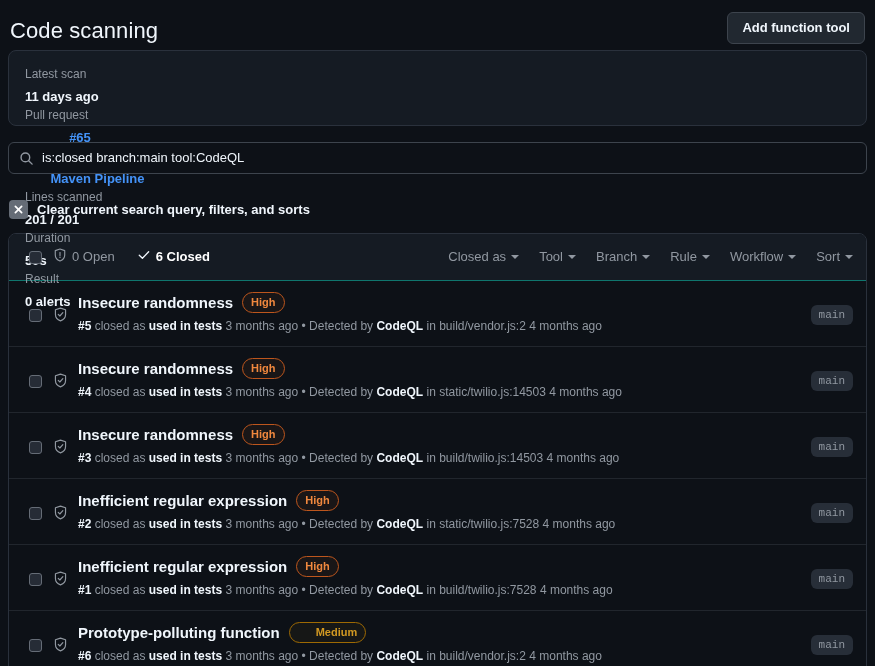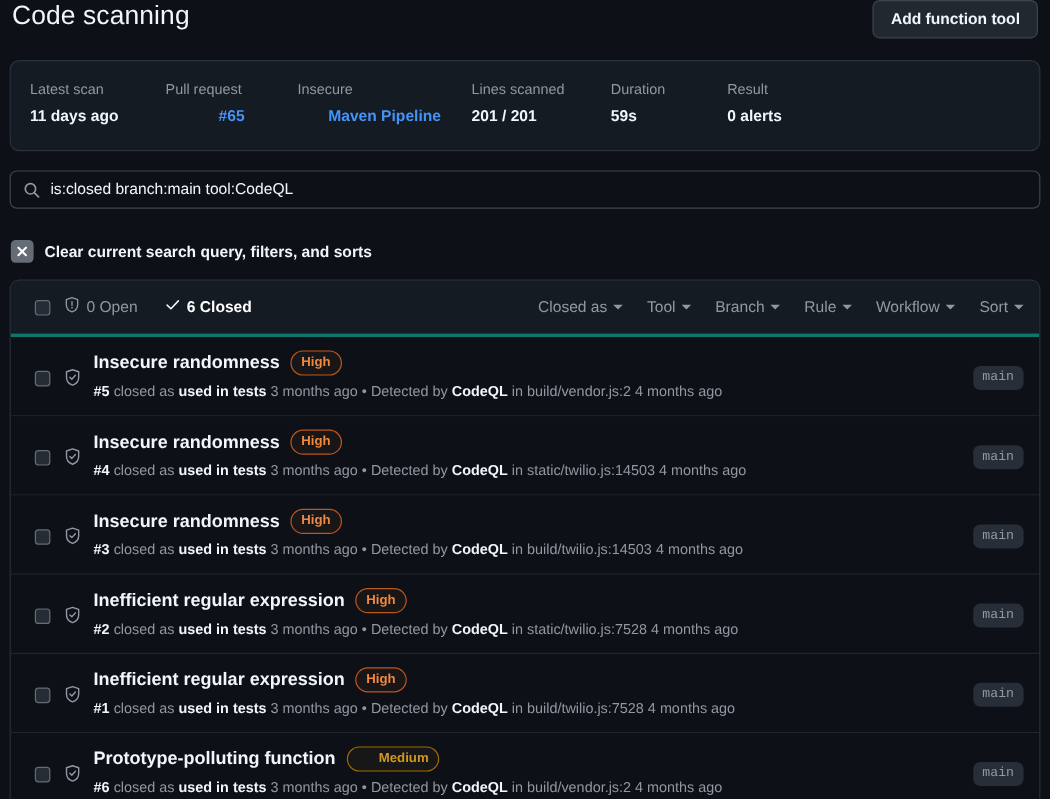--- a/index.html
+++ b/index.html
@@ -16,21 +16,21 @@
   .page {
     width: 875px;
     height: 666px;
     position: relative;
     padding: 0 8px;
   }
 
   
   .page-header {
     display: flex;
-    align-items: flex-start;
+    align-items: flex-end;
     justify-content: space-between;
     height: 44px;
     padding: 0 2px;
   }
   .page-title {
     font-size: 22px;
     font-weight: 400;
     color: #f0f6fc;
     letter-spacing: 0.1px;
   }
@@ -52,20 +52,21 @@
     margin-top: 6px;
     background: #151b23;
     border: 1px solid #2a313c;
     border-radius: 8px;
     padding: 14px 16px 16px 16px;
     height: 76px;
   }
   .scan-row {
     display: flex;
     align-items: flex-start;
+    flex-direction: column;
   }
   .scan-field { display: flex; flex-direction: column; }
   .scan-label {
     font-size: 12px;
     color: #9198a1;
     line-height: 18px;
     margin-bottom: 5px;
     font-weight: 400;
   }
   .scan-value {
@@ -137,21 +138,21 @@
   
   .alerts-table {
     margin-top: 14px;
     border: 1px solid #2a313c;
     border-radius: 8px;
     overflow: hidden;
     background: #0d1117;
   }
   .table-head {
     background: #151b23;
-    border-bottom: 3px solid #0f766e;
+    border-bottom: 1px solid #0f766e;
     height: 47px;
     display: flex;
     align-items: center;
     padding: 0 13px 0 20px;
   }
   .head-left { display: flex; align-items: center; gap: 0; }
   .head-check {
     width: 13px; height: 13px;
     border: 1px solid #656c76;
     border-radius: 3px;

